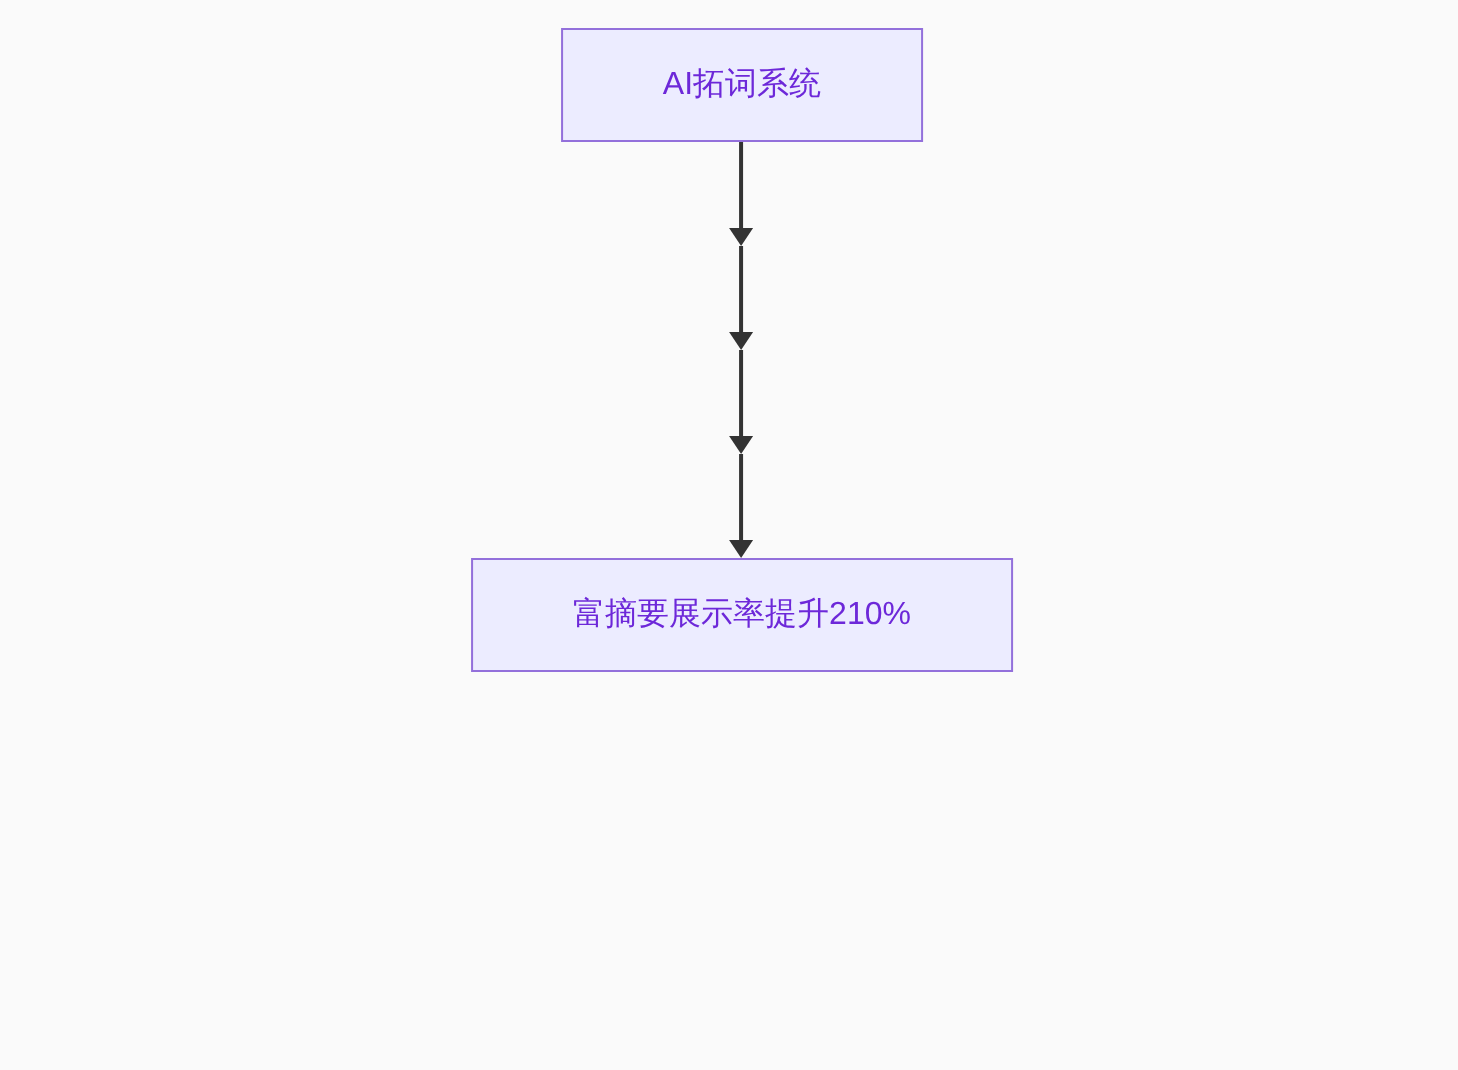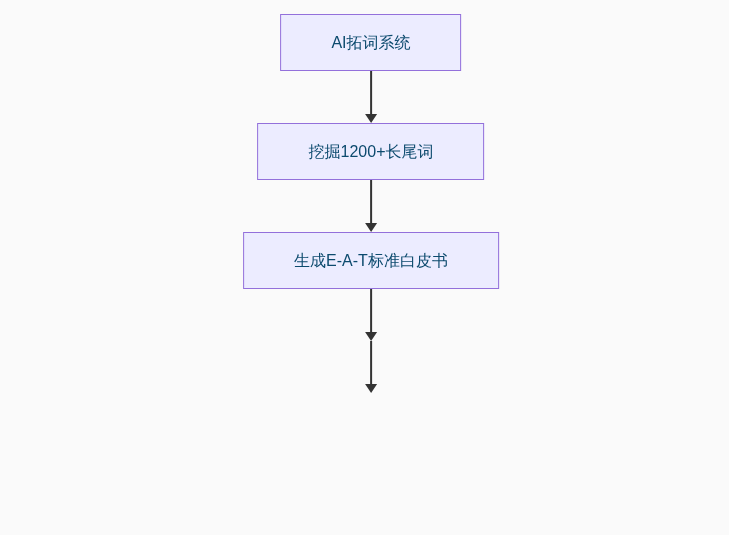--- a/index.html
+++ b/index.html
@@ -30,21 +30,21 @@
     align-items: center;
   }
   .flow-node {
     height: 57px;
     padding: 0 50px;
     display: flex;
     align-items: center;
     justify-content: center;
     background: #ECECFF;
     border: 1px solid #9370DB;
-    color: #0c4a6e;
+    color: #6d28d9;
     font-size: 16px;
     line-height: 1;
     white-space: nowrap;
   }
   .flow-arrow {
     height: 52px;
     display: flex;
     flex-direction: column;
     align-items: center;
   }
@@ -67,35 +67,34 @@
 <div class="canvas">
   <div class="flow-column">
 
     <div class="flow-node">AI拓词系统</div>
 
     <div class="flow-arrow">
       <div class="arrow-line"></div>
       <div class="arrow-head"></div>
     </div>
 
-    <div class="flow-node">挖掘1200+长尾词</div>
-
-    <div class="flow-arrow">
-      <div class="arrow-line"></div>
-      <div class="arrow-head"></div>
-    </div>
-
-    <div class="flow-node">生成E-A-T标准白皮书</div>
 
     <div class="flow-arrow">
       <div class="arrow-line"></div>
       <div class="arrow-head"></div>
     </div>
 
 
     <div class="flow-arrow">
       <div class="arrow-line"></div>
       <div class="arrow-head"></div>
     </div>
 
 
+    <div class="flow-arrow">
+      <div class="arrow-line"></div>
+      <div class="arrow-head"></div>
+    </div>
+
+    <div class="flow-node">富摘要展示率提升210%</div>
+
   </div>
 </div>
 
 </body></html>

